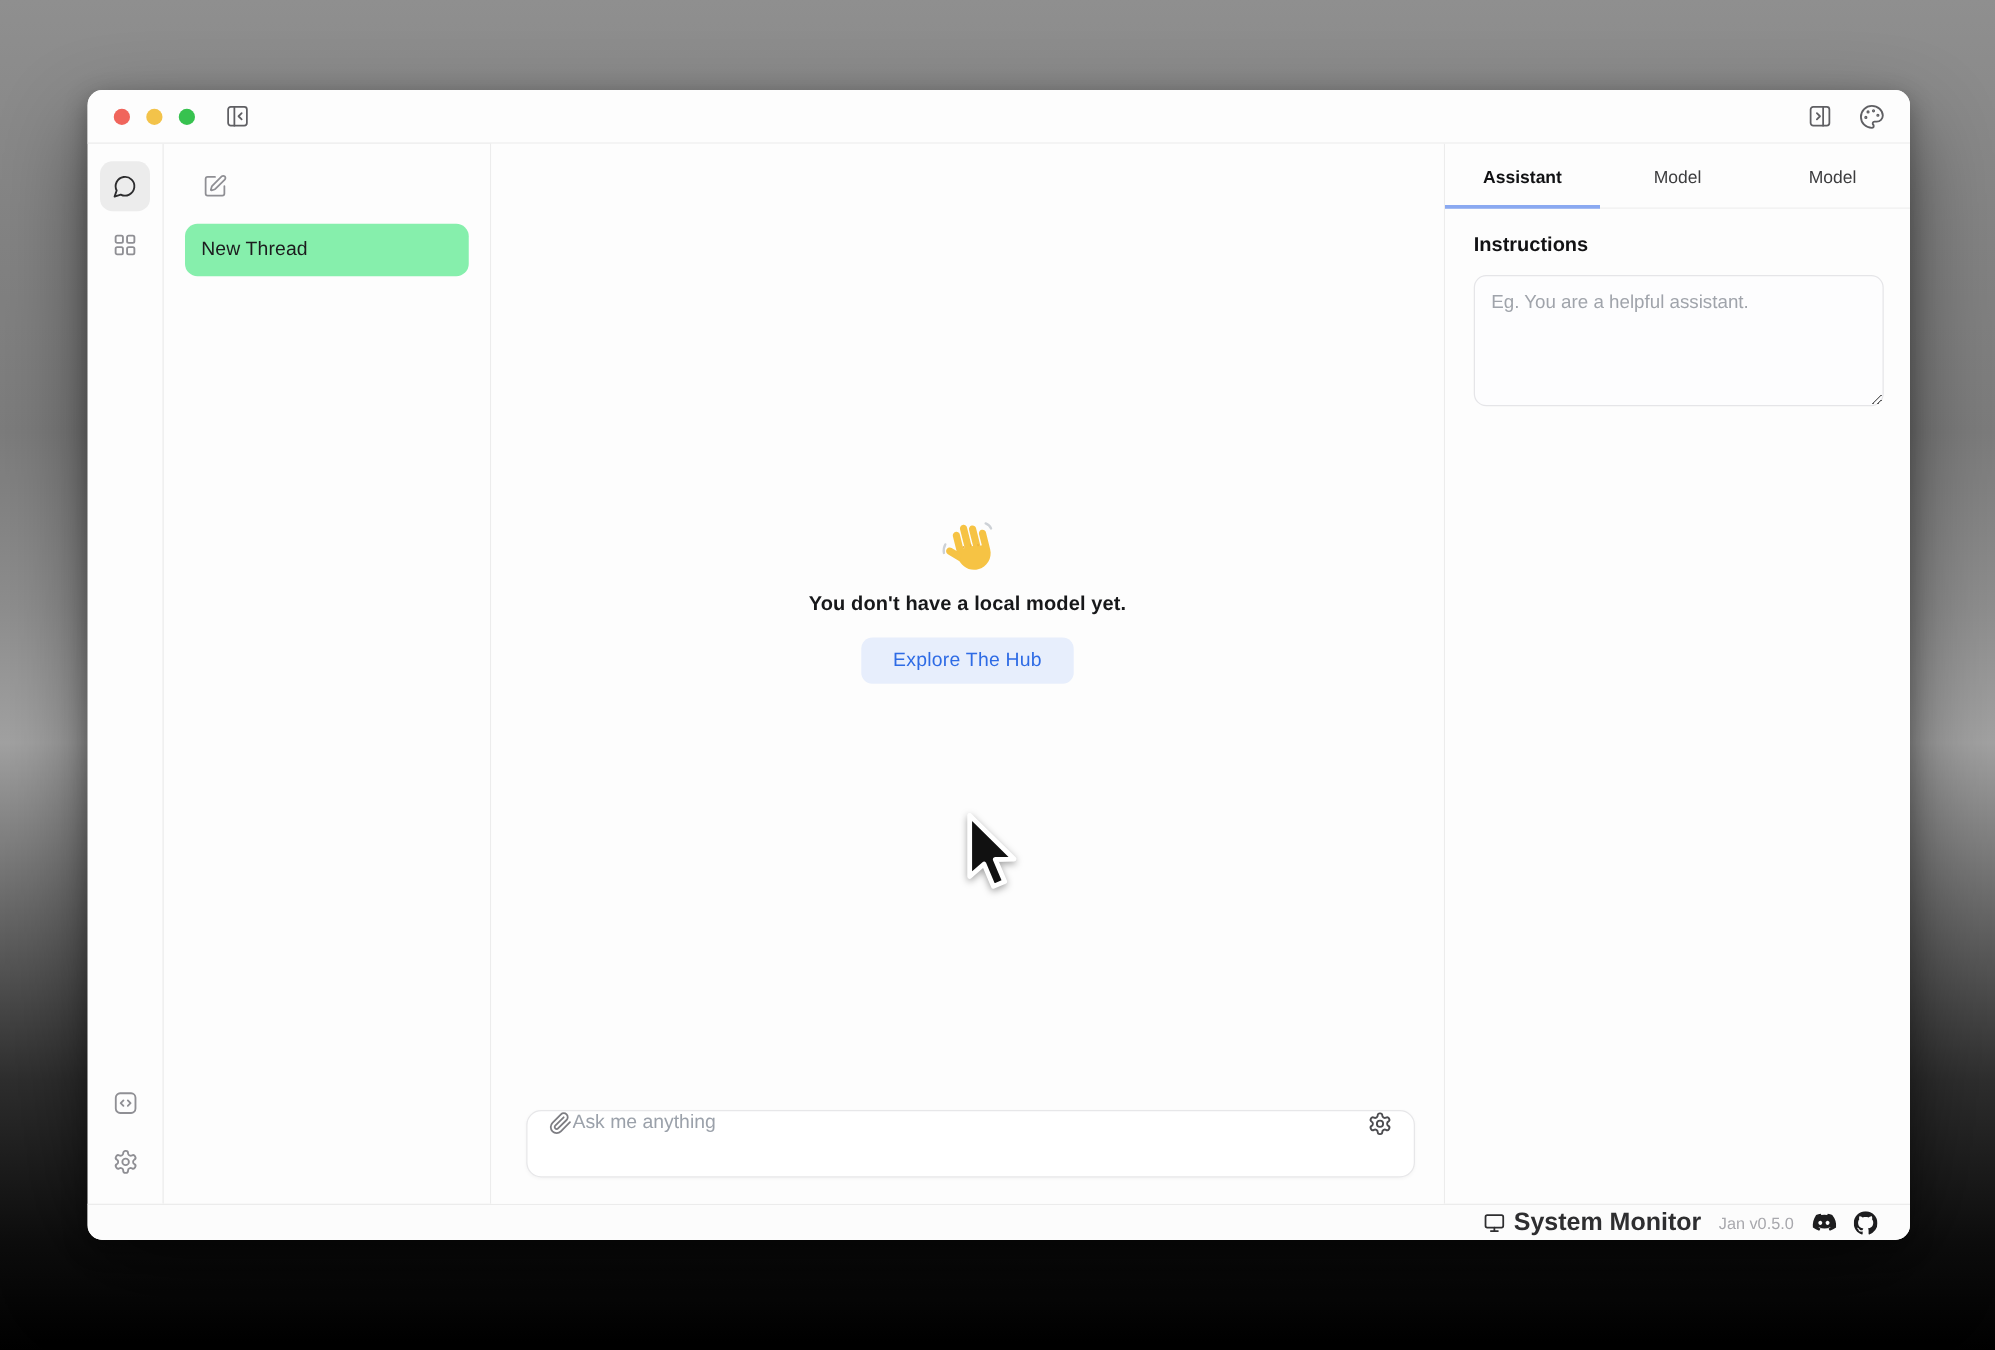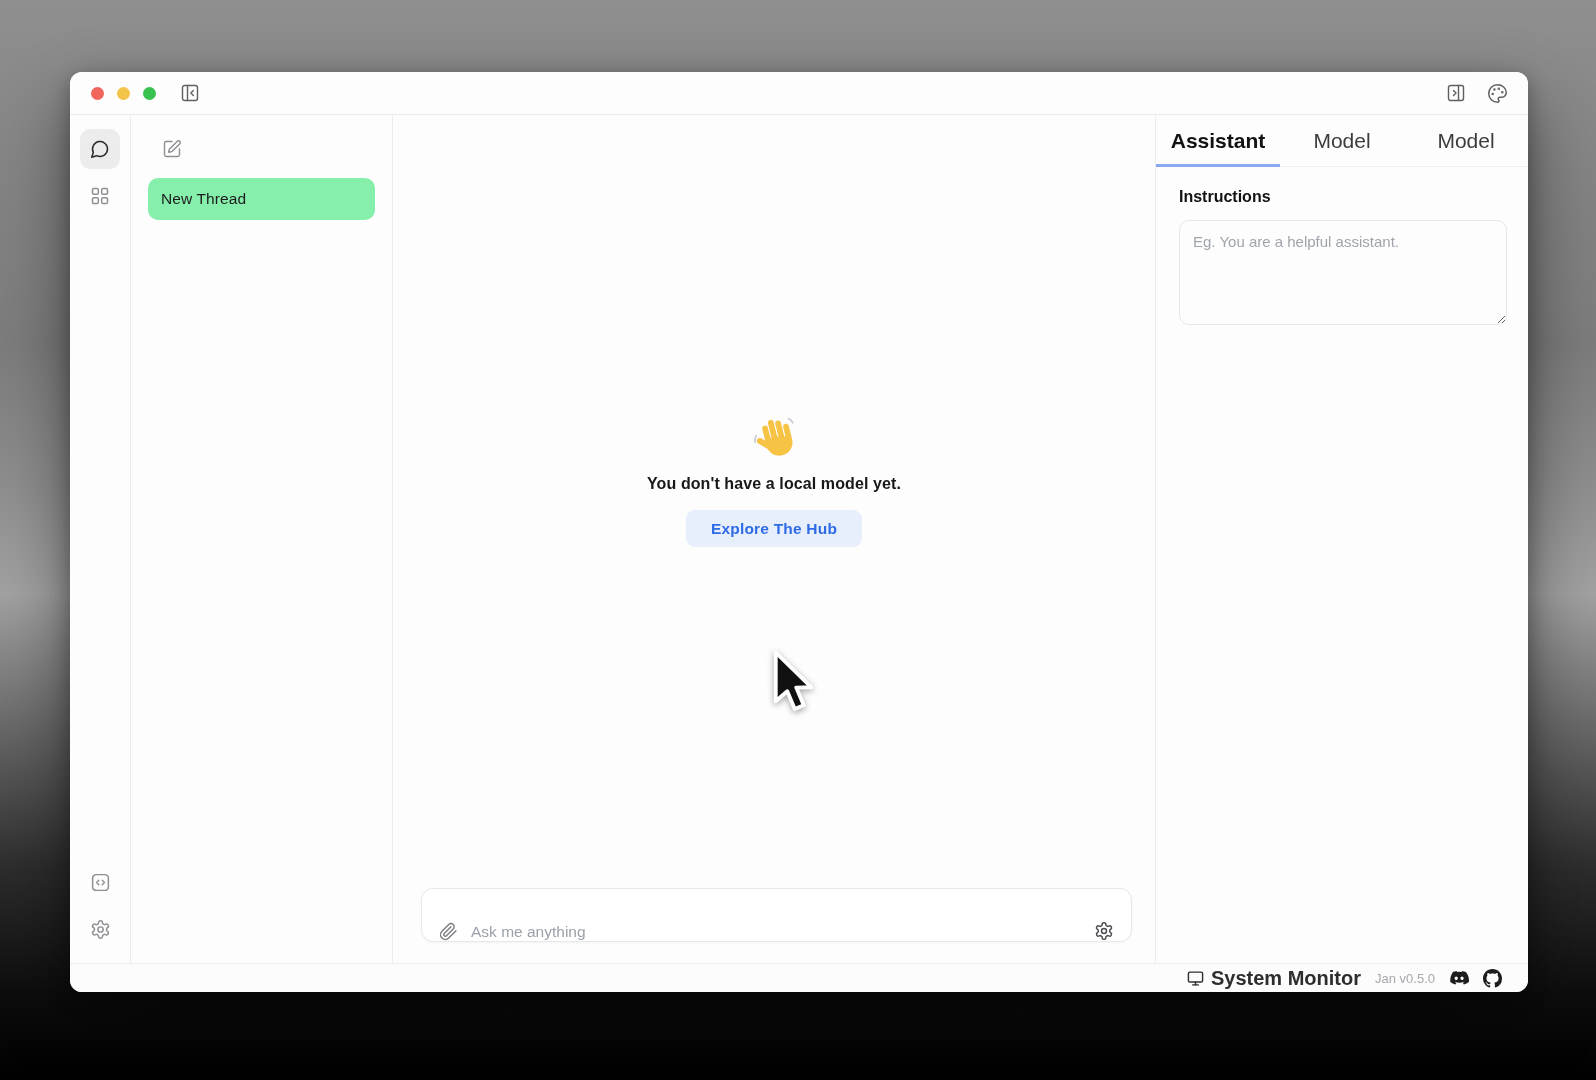--- a/index.html
+++ b/index.html
@@ -38,34 +38,34 @@
   
   .threads { width:262px; flex:0 0 262px; border-right:1px solid #ececec; display:flex; flex-direction:column; }
   .threads-head { padding:24px 0 0 31px; color:#8f8f94; }
   .thread-item { margin:15px 17px 0 17px; height:42px; border-radius:10px; background:#86efac; display:flex; align-items:center; padding-left:13px; font-size:15.5px; font-weight:500; color:#1c1c1e; letter-spacing:.1px; }
 
   
   .main { flex:1 1 auto; position:relative; background:#fdfdfd; }
   .empty { position:absolute; left:0; right:0; top:300px; text-align:center; }
   .empty .emoji-wrap { display:flex; justify-content:center; }
   .empty-msg { margin-top:14px; font-size:16px; font-weight:600; color:#17181a; letter-spacing:.1px; }
-  .cta-btn { display:inline-flex; align-items:center; justify-content:center; margin-top:17px; height:37px; padding:0 25px; border:none; border-radius:9px; font-family:inherit; font-size:15.5px; font-weight:700; letter-spacing:.2px; cursor:pointer; }
-
-  .inputbar { position:absolute; left:28px; right:23px; bottom:21px; height:54px; background:#ffffff; border:1px solid #e7e7e9; border-radius:12px; display:flex; align-items:flex-end; padding:0 17px; gap:13px; box-shadow:0 1px 3px rgba(0,0,0,.04); }
+  .cta-btn { display:inline-flex; align-items:center; justify-content:center; margin-top:17px; height:37px; padding:0 25px; border:none; border-radius:9px; font-family:inherit; font-size:15.5px; font-weight:400; letter-spacing:.2px; cursor:pointer; }
+
+  .inputbar { position:absolute; left:28px; right:23px; bottom:21px; height:54px; background:#ffffff; border:1px solid #e7e7e9; border-radius:12px; display:flex; align-items:flex-start; padding:0 17px; gap:0; box-shadow:0 1px 3px rgba(0,0,0,.04); }
   .inputbar input { flex:1; border:none; outline:none; background:transparent; font-family:inherit; font-size:15.5px; color:#1b1b1f; }
   .inputbar input::placeholder { color:#9ba1aa; }
   .clip-icon { color:#7d7d82; }
   .input-gear { color:#4c4c50; cursor:pointer; }
 
   .cursor { position:absolute; left:377px; top:533px; filter:drop-shadow(0 2px 3px rgba(0,0,0,.35)); pointer-events:none; }
 
   
   .rightpanel { width:373px; flex:0 0 373px; border-left:1px solid #ececec; display:flex; flex-direction:column; background:#fdfdfd; }
   .tabs { display:flex; height:52px; flex:0 0 52px; border-bottom:1px solid #efefef; }
-  .tab { flex:1; display:flex; align-items:center; justify-content:center; font-size:21px; color:#3c3c3e; position:relative; cursor:pointer; }
+  .tab { flex:1; display:flex; align-items:center; justify-content:center; font-size:14px; color:#3c3c3e; position:relative; cursor:pointer; }
   .tab.active { font-weight:700; color:#111214; }
   .tab .underline { position:absolute; left:0; right:0; bottom:-1px; height:3px; display:none; }
   .tab.active .underline { display:block; }
   .panel-body { padding:21px 23px; }
   .instructions-label { font-size:16px; font-weight:700; color:#121214; }
   .panel-body textarea { margin-top:14px; width:328px; height:105px; border:1px solid #e5e5e8; border-radius:10px; padding:12px 13px; font-family:inherit; font-size:15px; color:#333; outline:none; background:#fdfdfe; resize:both; }
   .panel-body textarea::placeholder { color:#a0a4ab; }
 
   
   .statusbar { height:29px; flex:0 0 29px; border-top:1px solid #ececec; background:#fcfcfc; display:flex; align-items:center; justify-content:flex-end; padding-right:26px; gap:14px; }

